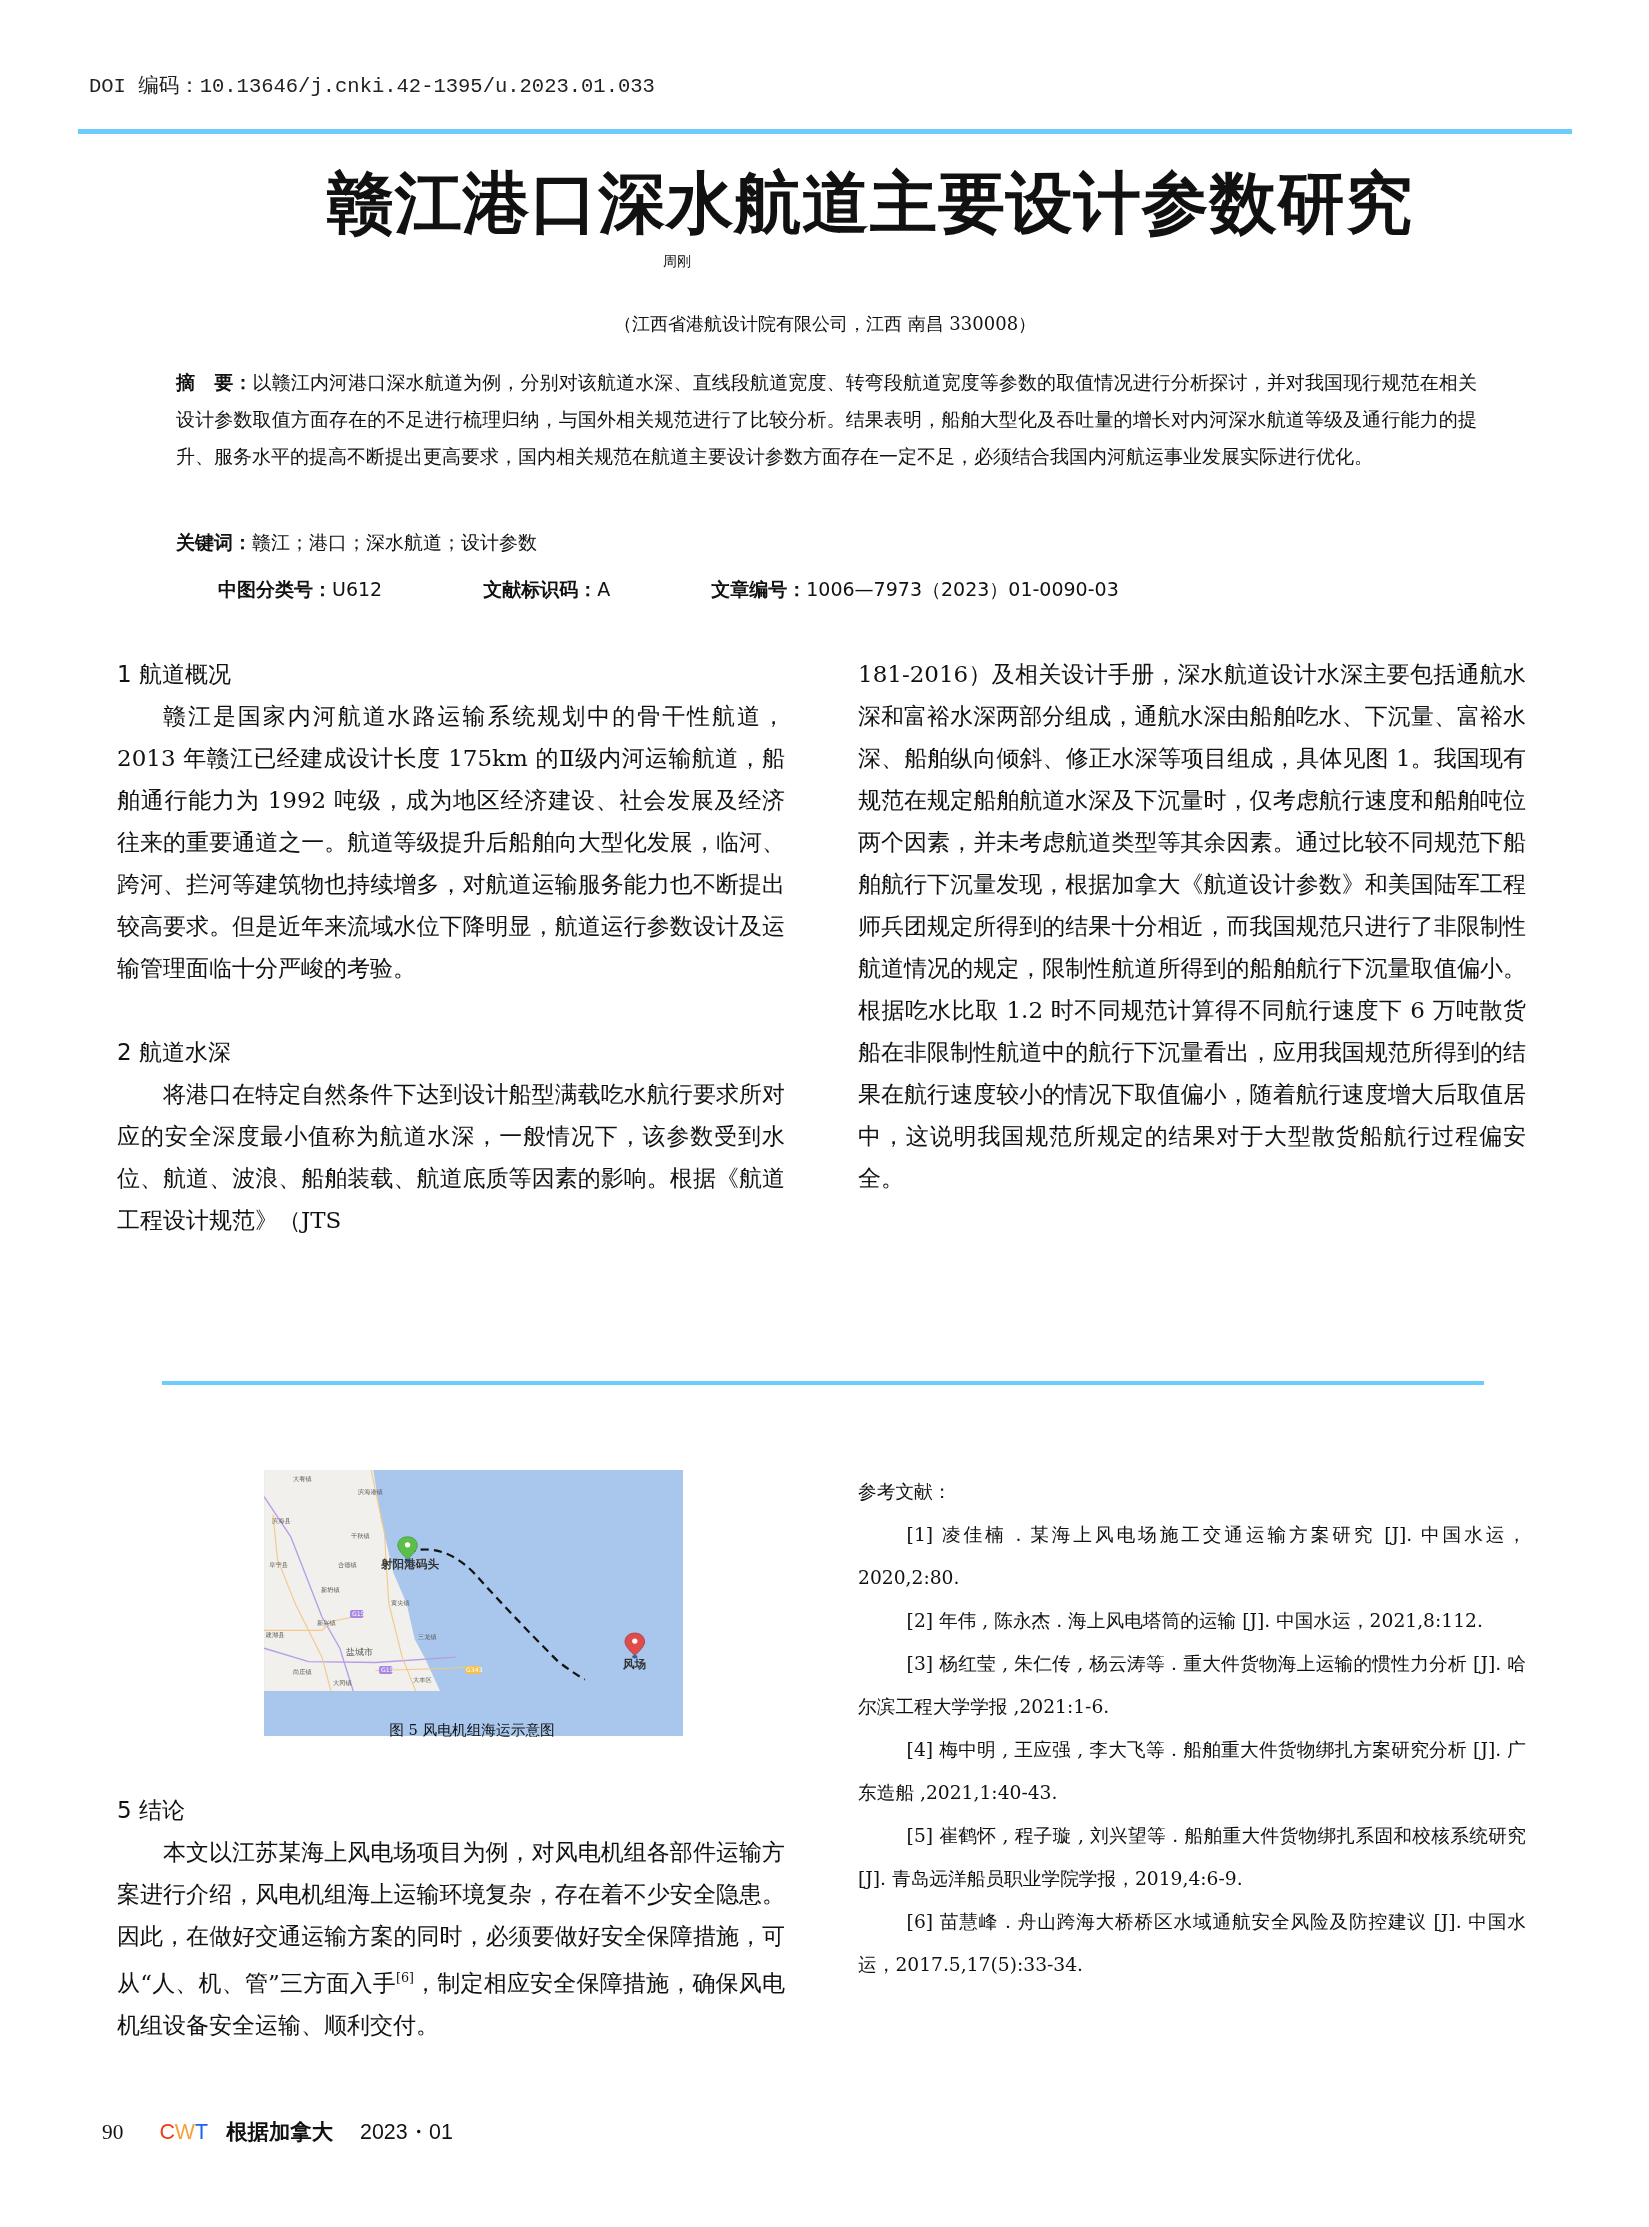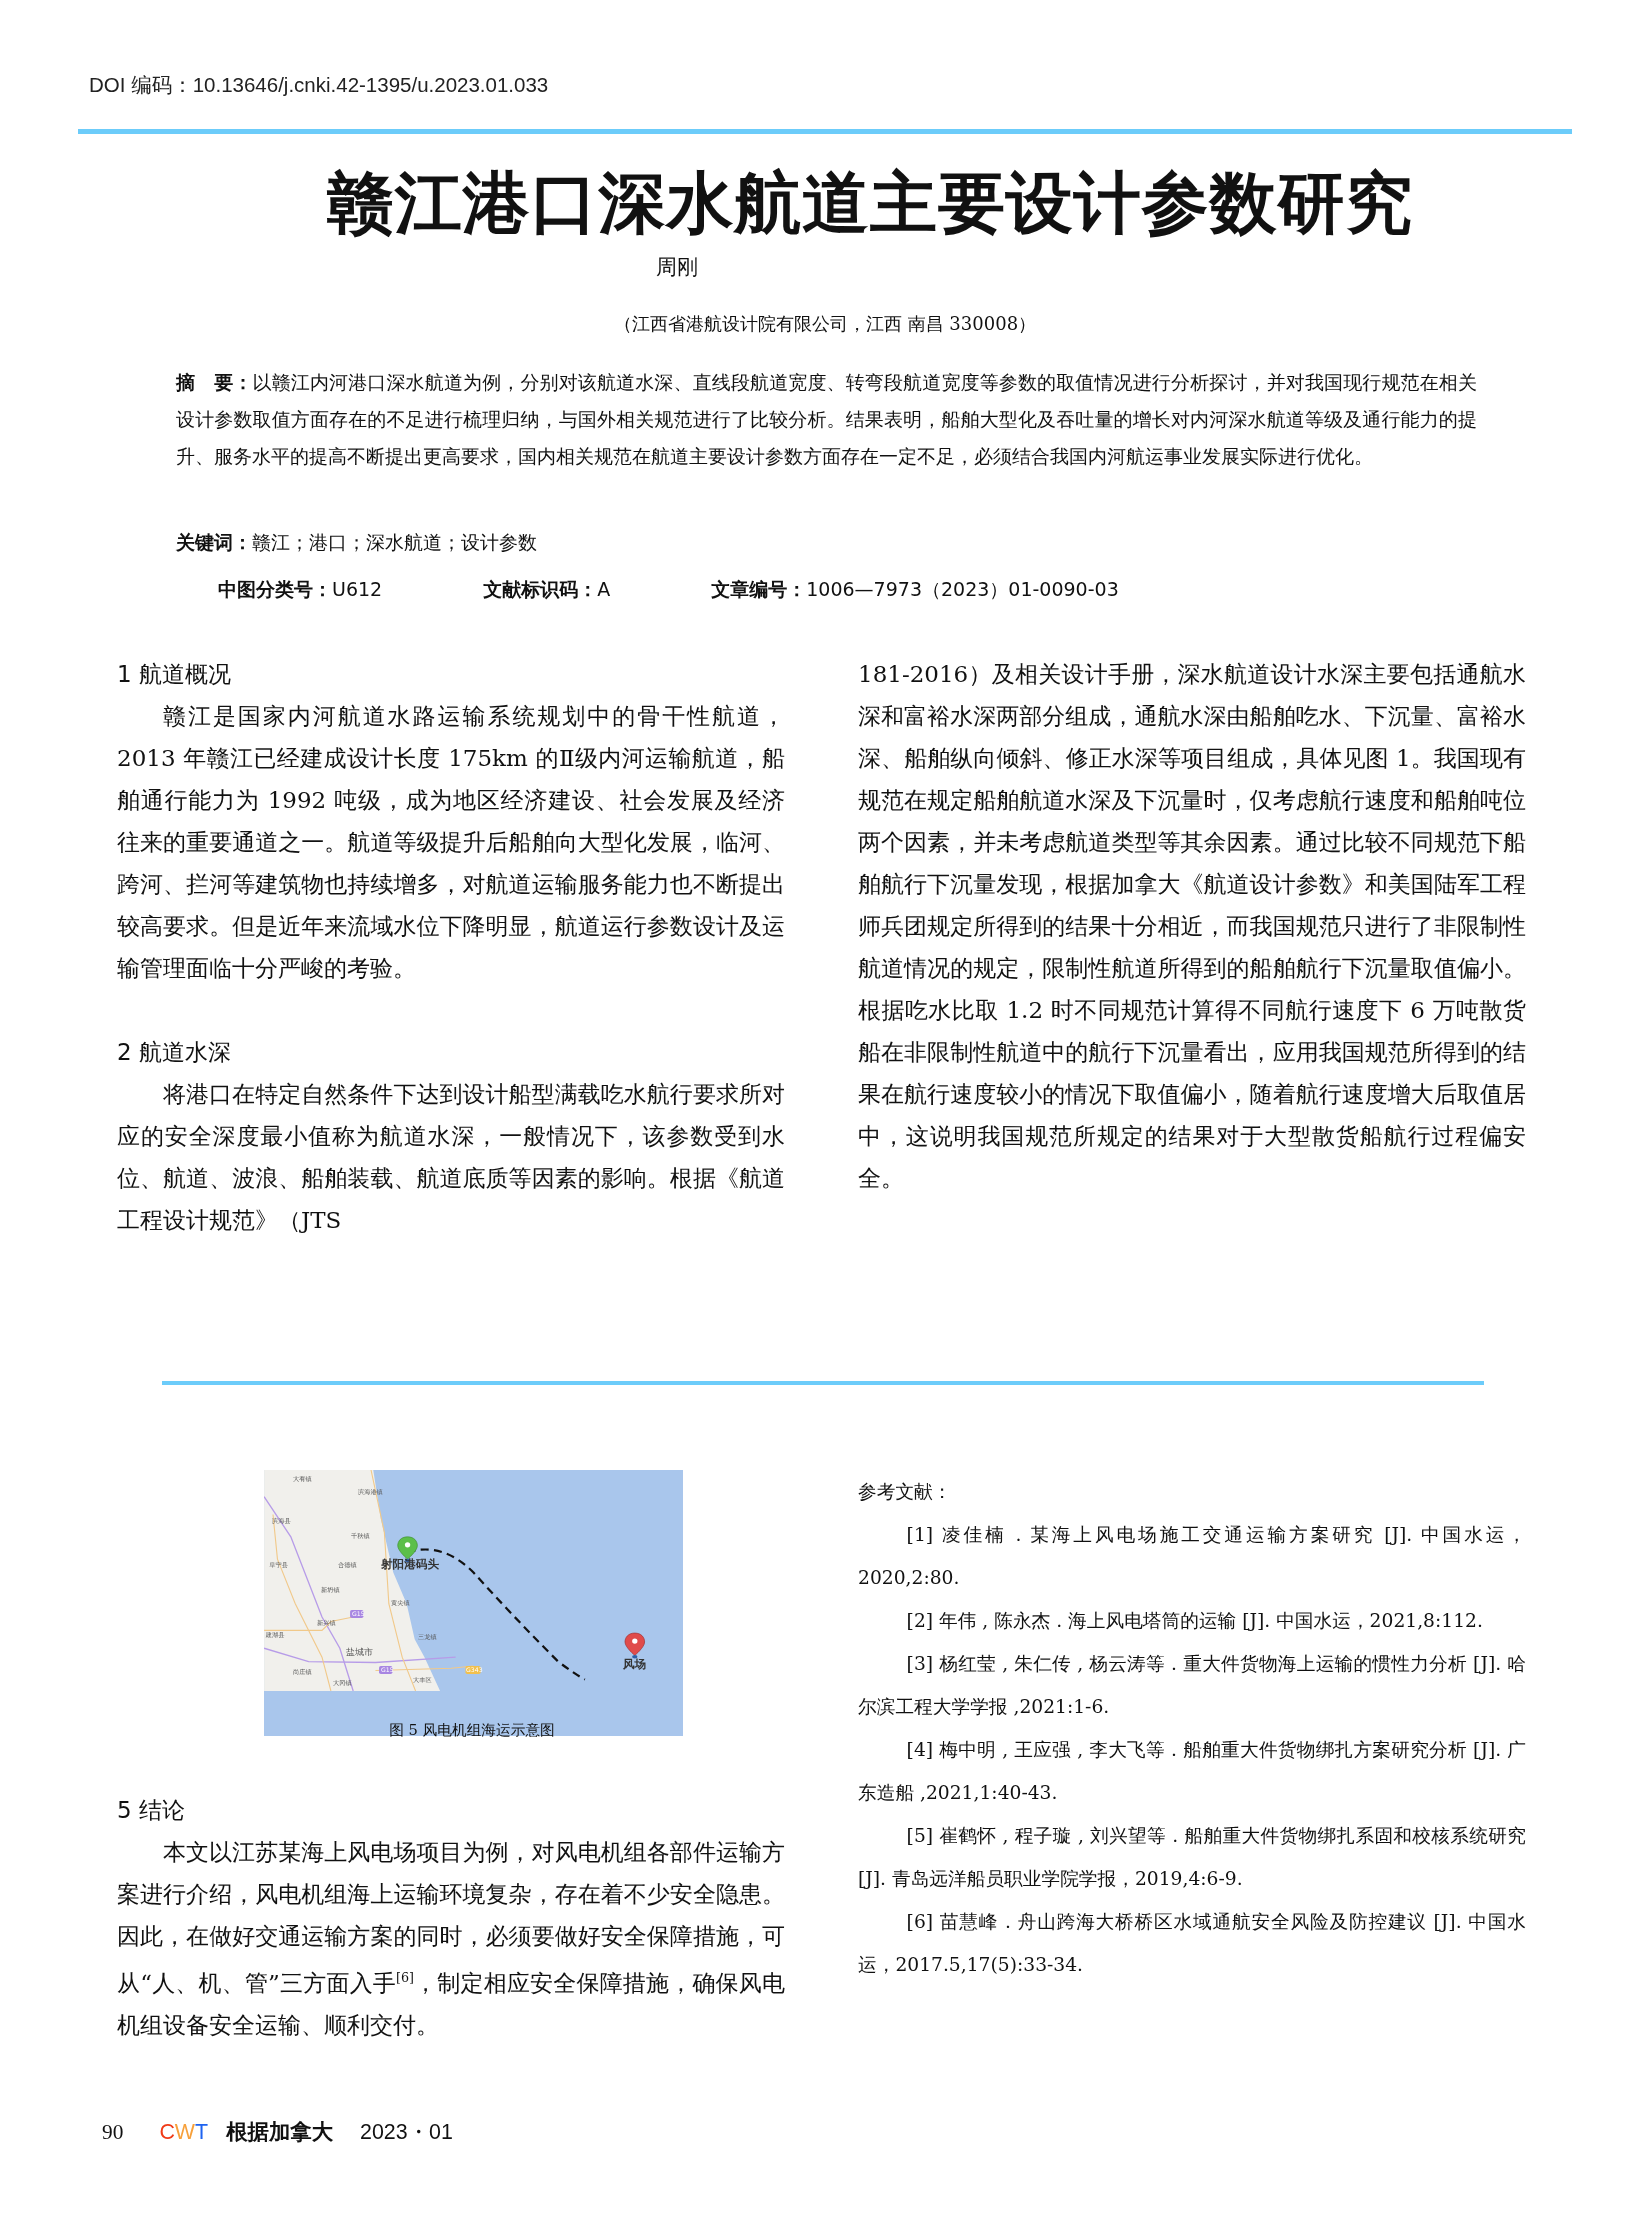--- a/index.html
+++ b/index.html
@@ -1,21 +1,21 @@
 <!DOCTYPE html>
 <html style="font-size:7.1px"><head>
 <meta charset="utf-8">
 <style>
   html, body { margin: 0; padding: 0; background: #ffffff; }
   body { width: 1650px; height: 2239px; position: relative; overflow: hidden; color: #111; font-family: "DejaVu Serif", "Liberation Serif", serif; }
   .abs { position: absolute; }
-  .doi { left: 89px; top: 71px; font-size: 20.5px; font-family: Liberation Sans, sans-serif; color: #222; }
+  .doi { left: 89px; top: 71px; font-size: 20.5px; font-family: Liberation Mono, monospace; color: #222; }
   .topbar { left: 78px; top: 129px; width: 1494px; height: 4.5px; background: #6CCCFA; }
   .title { left: 0; width: 1650px; top: 158px; text-align: center; font-size: 67px; font-weight: bold; font-family: "DejaVu Serif", serif; letter-spacing: 0.9px; padding-left: 45px; }
-  .author { left: 0; width: 1354px; top: 253px; text-align: center; font-size: 21px; font-family: "DejaVu Sans", sans-serif; }
+  .author { left: 0; width: 1354px; top: 253px; text-align: center; font-size: 14px; font-family: "DejaVu Sans", sans-serif; }
   .affil { left: 0; width: 1650px; top: 312px; text-align: center; font-size: 18px; }
   .abstract { left: 176px; top: 364px; width: 1301px; font-size: 19px; line-height: 37px; text-align: justify; }
   .abstract .lbl, .kw .lbl, .meta .lbl { font-family: "DejaVu Sans", sans-serif; font-weight: bold; }
   .kw { left: 176px; top: 530px; font-size: 19px; }
   .meta { left: 176px; top: 577px; font-size: 19px; font-family: "DejaVu Sans", sans-serif; }
   .meta span.item { margin-right: 53px; margin-left: 42px; }
   .col { position: absolute; font-size: 23px; line-height: 42px; text-align: justify; }
   .col-left { left: 117px; width: 668px; }
   .col-right { left: 858px; width: 668px; }
   .sec-h { font-size: 23px; font-family: "DejaVu Sans", sans-serif; font-weight: normal; }

